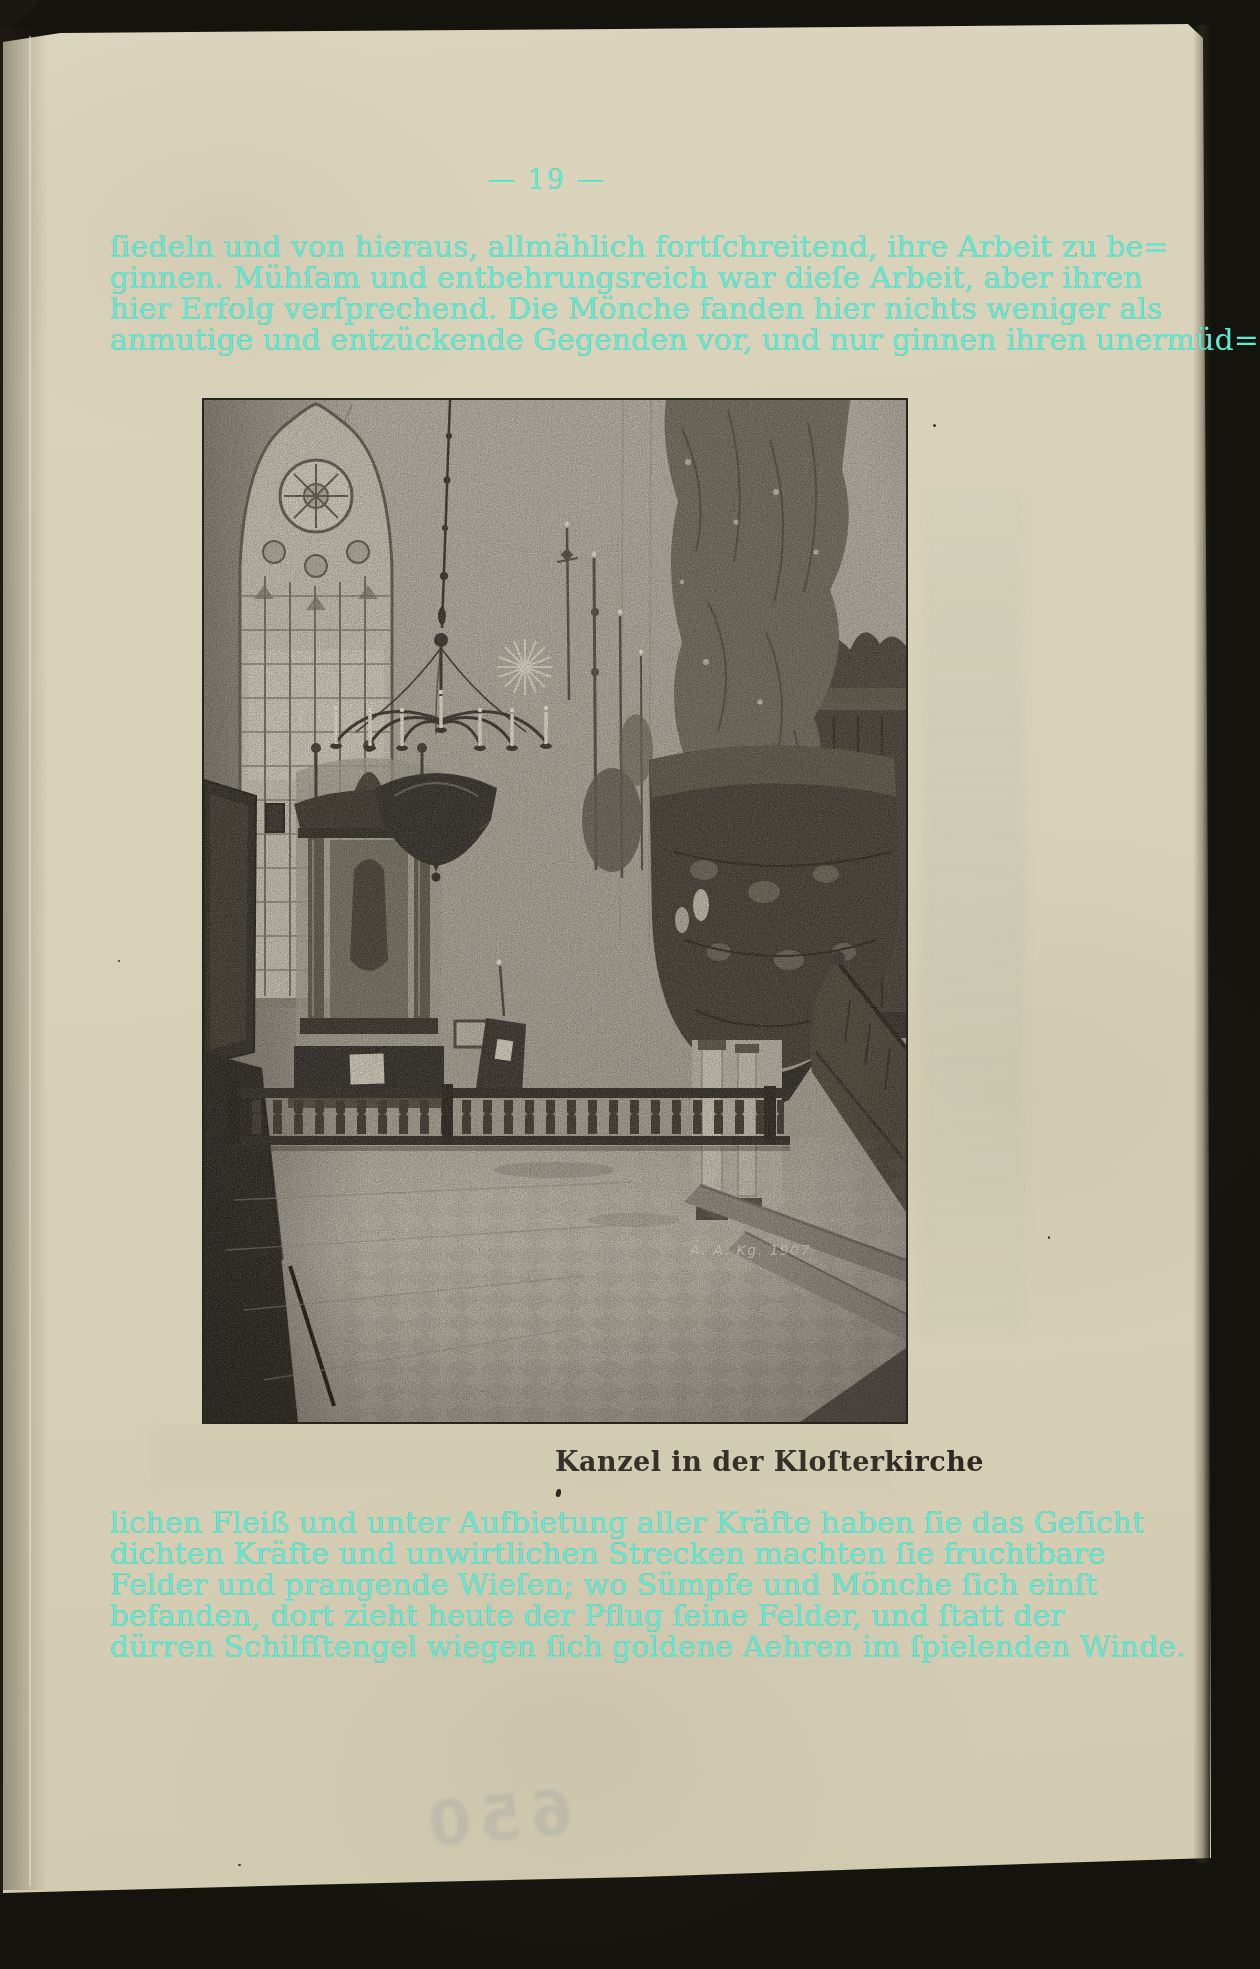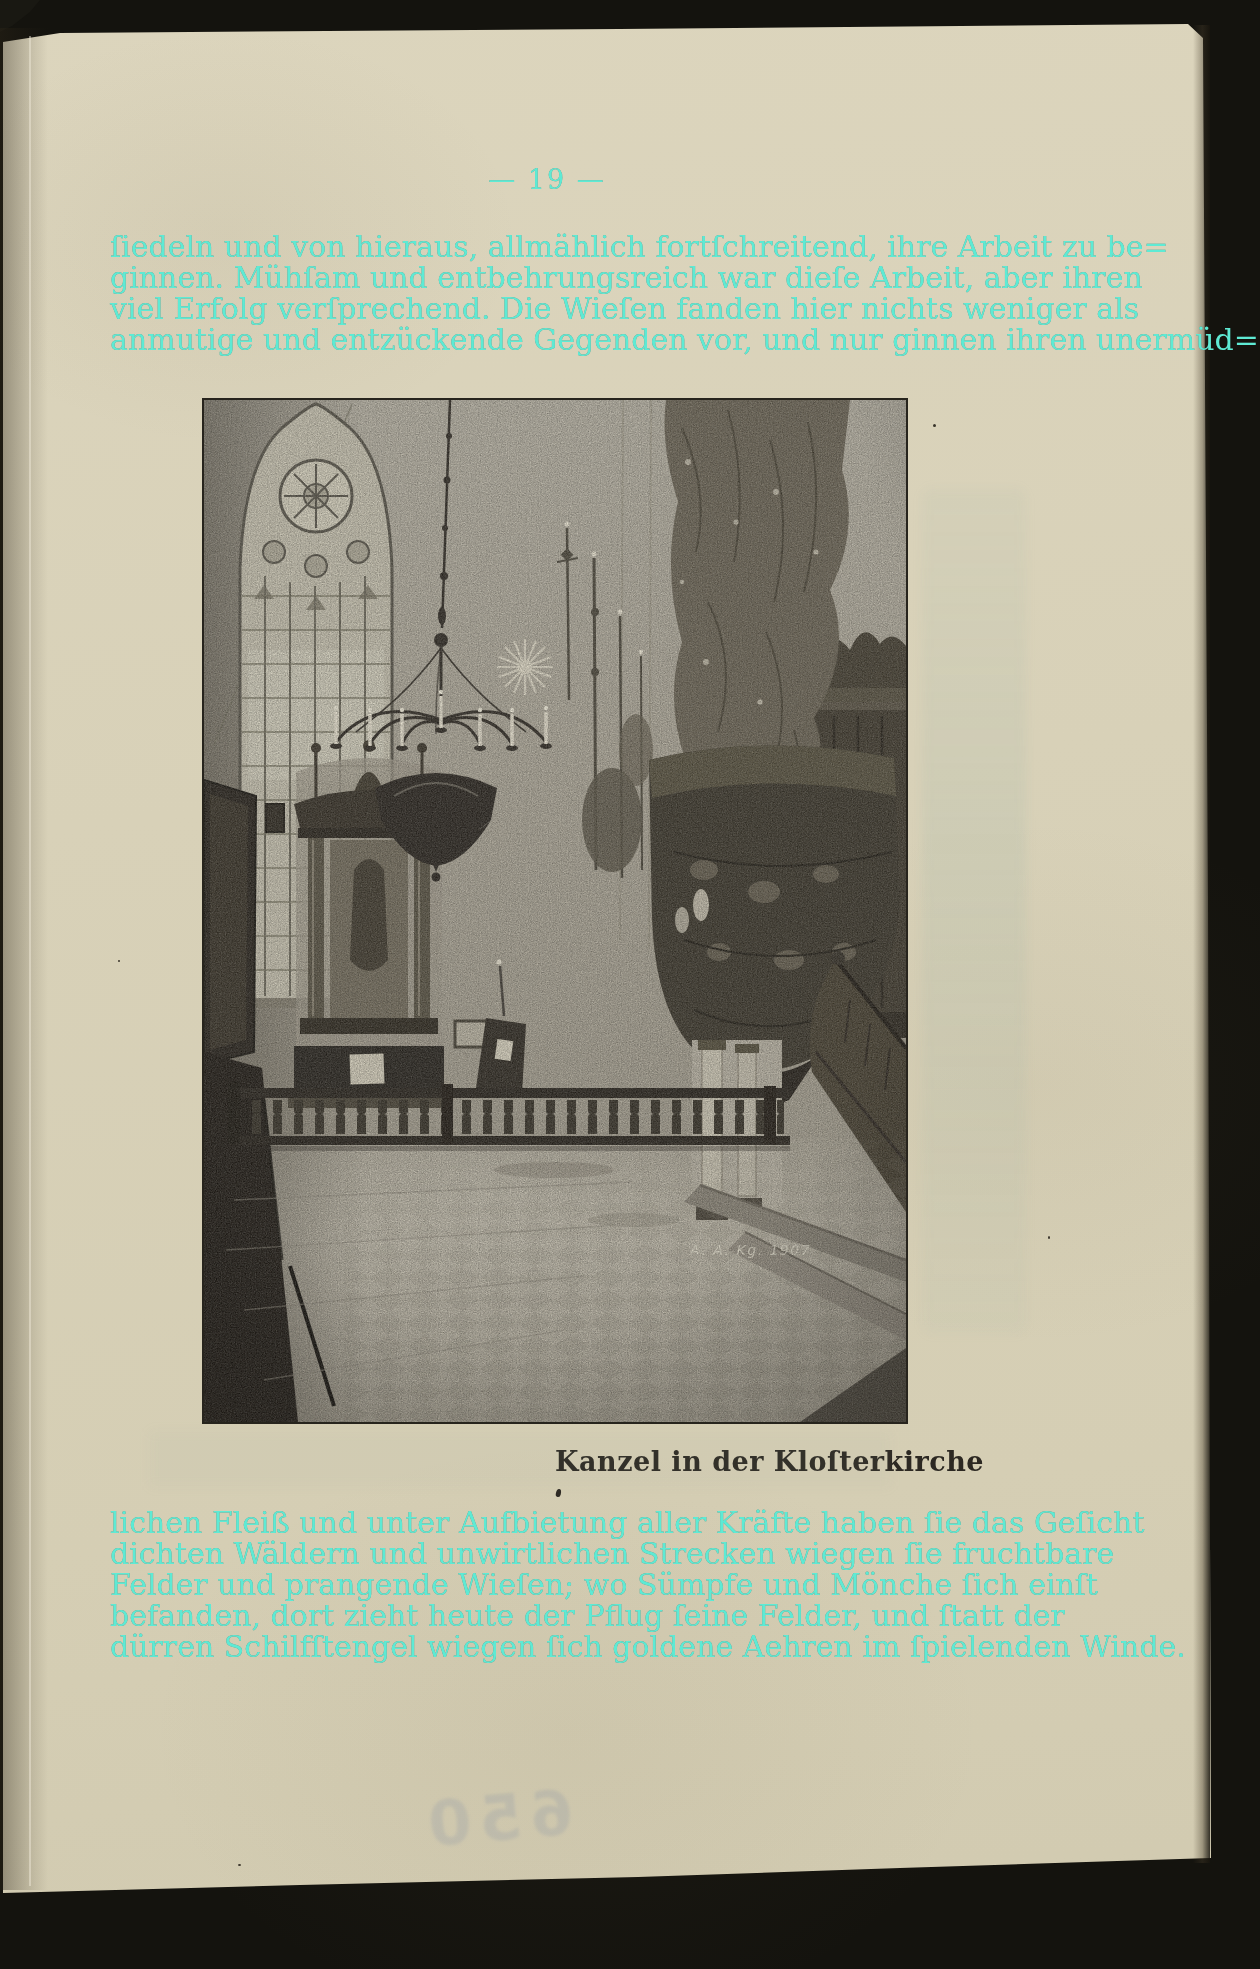--- a/index.html
+++ b/index.html
@@ -88,21 +88,21 @@
 <div class="abs blotch-tl"></div>
 <div class="abs gutter-shadow"></div>
 <div class="abs gutter-highlight"></div>
 <div class="abs page-edge-right"></div>
 
 <div class="abs page-number ink">— 19 —</div>
 
 <div class="abs para para-top ink">
     <div class="tline">ſiedeln und von hieraus, allmählich fortſchreitend, ihre Arbeit zu be=</div>
     <div class="tline">ginnen. Mühſam und entbehrungsreich war dieſe Arbeit, aber ihren</div>
-    <div class="tline">viel Erfolg verſprechend. Die Wieſen fanden hier nichts weniger als</div>
+    <div class="tline">hier Erfolg verſprechend. Die Mönche fanden hier nichts weniger als</div>
     <div class="tline">anmutige und entzückende Gegenden vor, und nur ginnen ihren unermüd=</div>
   </div>
 
 <figure class="abs photo-frame" style="margin:0">
   <svg viewBox="0 0 702 1022" width="702" height="1022" role="img">
     <defs>
       <linearGradient id="wallG" x1="0" y1="0" x2="0" y2="1">
         <stop offset="0" stop-color="#b7b2a4"></stop>
           <stop offset="0.55" stop-color="#ada798"></stop>
           <stop offset="1" stop-color="#a49e8f"></stop>
@@ -440,21 +440,21 @@
     <rect width="702" height="1022" filter="url(#noiseL)" opacity="0.3"></rect>
     <rect width="702" height="1022" fill="url(#vign)"></rect>
   </svg>
 </figure>
 
 <div class="abs caption">Kanzel in der Kloſterkirche</div>
 <div class="abs caption-mark"></div>
 
 <div class="abs para para-bottom ink">
     <div class="tline">lichen Fleiß und unter Aufbietung aller Kräfte haben ſie das Geſicht</div>
-    <div class="tline">dichten Wäldern und unwirtlichen Strecken wiegen ſie fruchtbare</div>
+    <div class="tline">dichten Kräfte und unwirtlichen Strecken machten ſie fruchtbare</div>
     <div class="tline">Felder und prangende Wieſen; wo Sümpfe und Mönche ſich einſt</div>
     <div class="tline">befanden, dort zieht heute der Pflug ſeine Felder, und ſtatt der</div>
     <div class="tline">dürren Schilfſtengel wiegen ſich goldene Aehren im ſpielenden Winde.</div>
   </div>
 
 <div class="abs showthrough-right"></div>
 <div class="abs showthrough-caption"></div>
 <div class="abs stamp">650</div>
 
 <div class="abs speck" style="left:933px;top:424px;width:3px;height:3px"></div>

